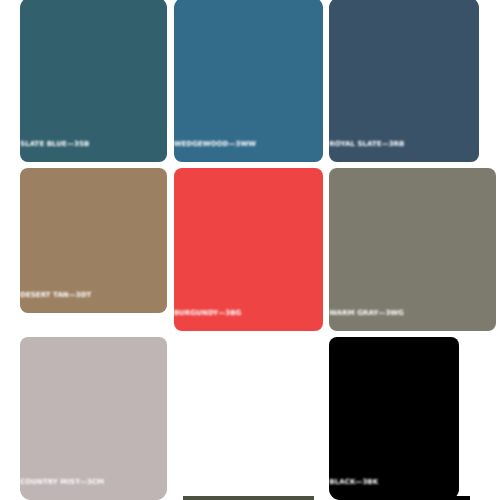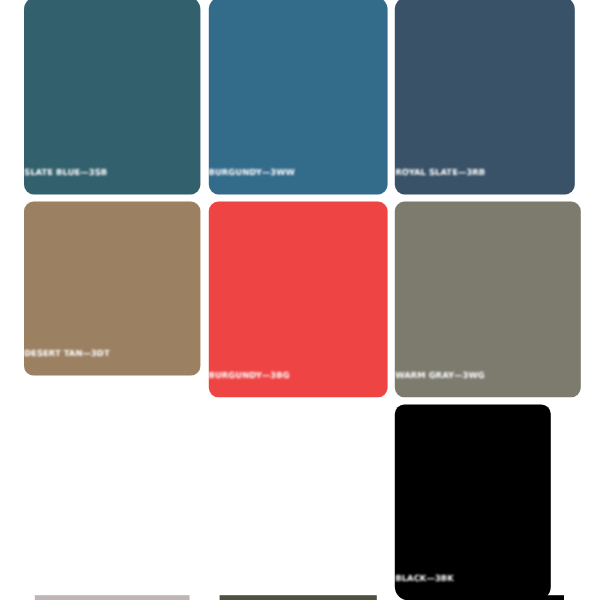--- a/index.html
+++ b/index.html
@@ -59,33 +59,36 @@
 </style>
 </head>
 <body>
 
 <div id="page">
   <div id="swatch-grid">
       <div class="swatch" style="background: rgb(50, 96, 109); left: 20px; width: 146.7px; top: -2.6px; height: 164.6px; border-radius: 11px 11px 8px 8px;">
         <div class="swatch-label" style="bottom: 14px;">SLATE BLUE—3SB</div>
       </div>
       <div class="swatch" style="background: rgb(51, 107, 139); left: 173.7px; width: 149px; top: -2.6px; height: 164.6px; border-radius: 11px 11px 8px 8px;">
-        <div class="swatch-label" style="bottom: 14px;">BURGUNDY—3WW</div>
+        <div class="swatch-label" style="bottom: 14px;">WEDGEWOOD—3WW</div>
       </div>
       <div class="swatch" style="background: rgb(57, 82, 104); left: 329.3px; width: 150.15px; top: -2.6px; height: 164.6px; border-radius: 11px 11px 8px 8px;">
         <div class="swatch-label" style="bottom: 14px;">ROYAL SLATE—3RB</div>
       </div>
       <div class="swatch" style="background: rgb(156, 128, 98); left: 20px; width: 146.7px; top: 168.2px; height: 145px; border-radius: 8px;">
         <div class="swatch-label" style="bottom: 14px;">DESERT TAN—3DT</div>
       </div>
       <div class="swatch" style="background: #ef4444; left: 173.7px; width: 149px; top: 168.2px; height: 162.4px; border-radius: 8px;">
         <div class="swatch-label" style="bottom: 14px;">BURGUNDY—3BG</div>
       </div>
-      <div class="swatch" style="background: rgb(124, 123, 110); left: 329.3px; width: 155px; top: 168.2px; height: 162.4px; border-radius: 8px;">
+      <div class="swatch" style="background: rgb(124, 123, 110); left: 329.3px; width: 167px; top: 168.2px; height: 162.4px; border-radius: 8px;">
         <div class="swatch-label" style="bottom: 14px;">WARM GRAY—3WG</div>
+      </div>
+      <div class="swatch" style="background: rgb(190, 181, 180); left: 20px; width: 146.7px; top: 337.4px; height: 163.1px; border-radius: 8px 8px 11px 11px;">
+        <div class="swatch-label" style="bottom: 14px;">COUNTRY MIST—3CM</div>
       </div>
       <div class="swatch" style="background: rgb(0, 0, 0); left: 329.3px; width: 130px; top: 337.4px; height: 163.1px; border-radius: 8px 8px 11px 11px;">
         <div class="swatch-label" style="bottom: 14px;">BLACK—3BK</div>
       </div>
     </div>
   <div id="edge-overlay">
       <div class="bottom-strip" style="background: rgb(190, 181, 180); left: 29px; width: 128.7px; top: 496px; height: 4px;"></div>
       <div class="bottom-strip" style="background: rgb(77, 81, 66); left: 182.7px; width: 131px; top: 496px; height: 4px;"></div>
       <div class="bottom-strip" style="background: rgb(0, 0, 0); left: 338.3px; width: 132.15px; top: 496px; height: 4px;"></div>
     </div>

